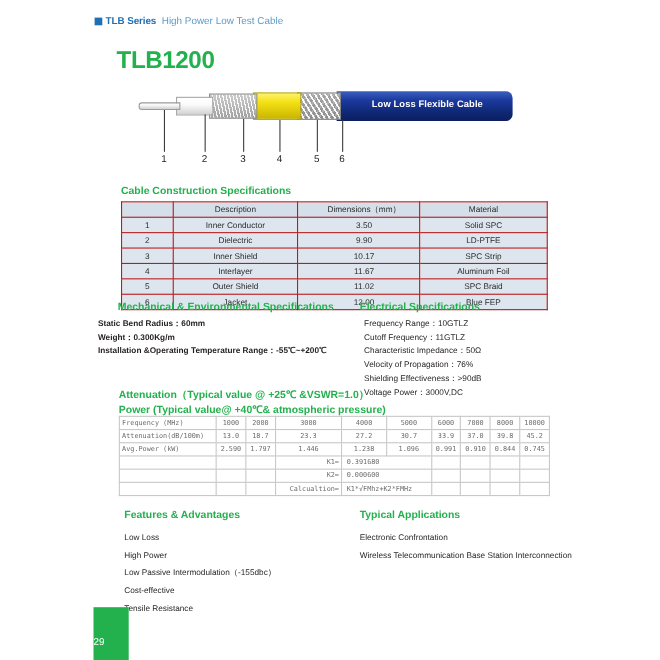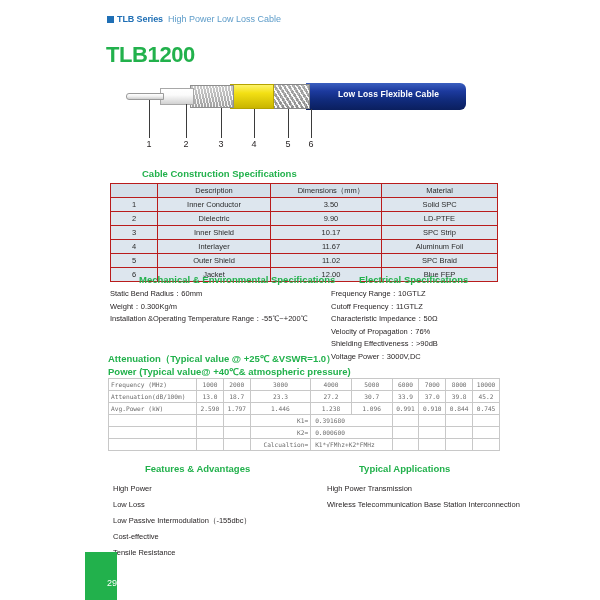--- a/index.html
+++ b/index.html
@@ -13,21 +13,20 @@
     color: #231f20;
     overflow: hidden;
   }
 
   
   #series-header {
     position: absolute;
     left: 86px; top: 14px;
     display: flex; align-items: center;
     white-space: nowrap;
-    margin-left: 21px;
   }
   #series-marker {
     width: 7px; height: 7px;
     background: #1f6fb5;
     margin-right: 3px;
   }
   #series-name {
     font-size: 9px; font-weight: bold;
     color: #1f6fb5;
     letter-spacing: -0.1px;
@@ -123,21 +122,20 @@
     font-size: 9px; color: #231f20;
     text-align: center; width: 12px;
   }
 
   
   .section-title {
     position: absolute;
     font-size: 9.5px; font-weight: bold;
     color: #22b14c;
     white-space: nowrap;
-    margin-left: 32px;
   }
 
   
   #construction-table {
     position: absolute;
     left: 110px; top: 183px;
     width: 388px;
     border-collapse: collapse;
     font-size: 7.5px;
   }
@@ -193,31 +191,31 @@
   
   #page-tab {
     position: absolute;
     left: 85px; top: 552px;
     width: 32px; height: 48px;
     background: #22b14c;
   }
   #page-number {
     position: absolute;
     left: 0; top: 26px; width: 32px;
-    text-align: right;
+    text-align: left;
     font-size: 9px; color: #ffffff;
   }
 </style>
 </head>
 <body>
 
 <div id="series-header">
   <span id="series-marker"></span>
   <span id="series-name">TLB Series</span>
-  <span id="series-tagline">High Power Low Loss Cable</span>
+  <span id="series-tagline">High Power Low Test Cable</span>
 </div>
 <div id="model-title">TLB1200</div>
 
 <div id="cable-figure">
   <div class="cable-body">
     <div class="seg" id="seg-jacket"></div>
     <div class="seg" id="seg-outershield"></div>
     <div class="seg" id="seg-interlayer"></div>
     <div class="seg" id="seg-innershield"></div>
     <div class="seg" id="seg-dielectric"></div>
@@ -283,21 +281,21 @@
   <tr>
     <td class="col-idx">6</td>
     <td class="col-desc">Jacket</td>
     <td class="col-dim">12.00</td>
     <td>Blue FEP</td>
   </tr>
 </tbody>
   </table>
 
 <div class="section-title" style="left:107px; top:274px;">Mechanical &amp; Environmental Specifications</div>
-<div class="spec-block" style="left:110px; top:288px;">
+<div class="spec-block" style="left:89px; top:288px;font-weight:bold;">
   <div class="line">Static Bend Radius：60mm</div>
   <div class="line">Weight：0.300Kg/m</div>
   <div class="line">Installation &amp;Operating Temperature Range：-55℃~+200℃</div>
 </div>
 
 <div class="section-title" style="left:327px; top:274px;">Electrical Specifications</div>
 <div class="spec-block" style="left:331px; top:288px;">
   <div class="line">Frequency Range：10GTLZ</div>
   <div class="line">Cutoff Frequency：11GTLZ</div>
   <div class="line">Characteristic Impedance：50Ω</div>
@@ -378,28 +376,28 @@
     <td></td>
     <td></td>
     <td></td>
     <td></td>
   </tr>
 </tbody>
   </table>
 
 <div class="section-title" style="left:113px; top:463px;">Features &amp; Advantages</div>
 <div class="bullet-list" style="left:113px; top:481px;">
+  <div class="item">Low Loss</div>
   <div class="item">High Power</div>
-  <div class="item">Low Loss</div>
   <div class="item">Low Passive Intermodulation（-155dbc）</div>
   <div class="item">Cost-effective</div>
   <div class="item">Tensile Resistance</div>
 </div>
 
 <div class="section-title" style="left:327px; top:463px;">Typical Applications</div>
 <div class="bullet-list" style="left:327px; top:481px;">
-  <div class="item">High Power Transmission</div>
+  <div class="item">Electronic Confrontation</div>
   <div class="item">Wireless  Telecommunication Base Station Interconnection</div>
 </div>
 
 <div id="page-tab">
   <div id="page-number">29</div>
 </div>
 
 </body></html>

